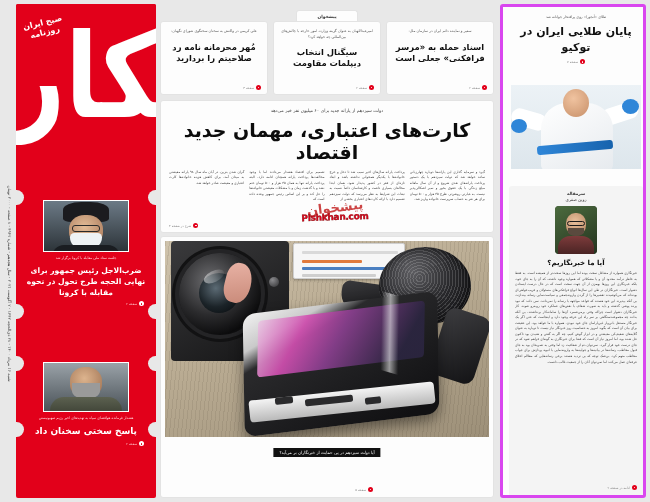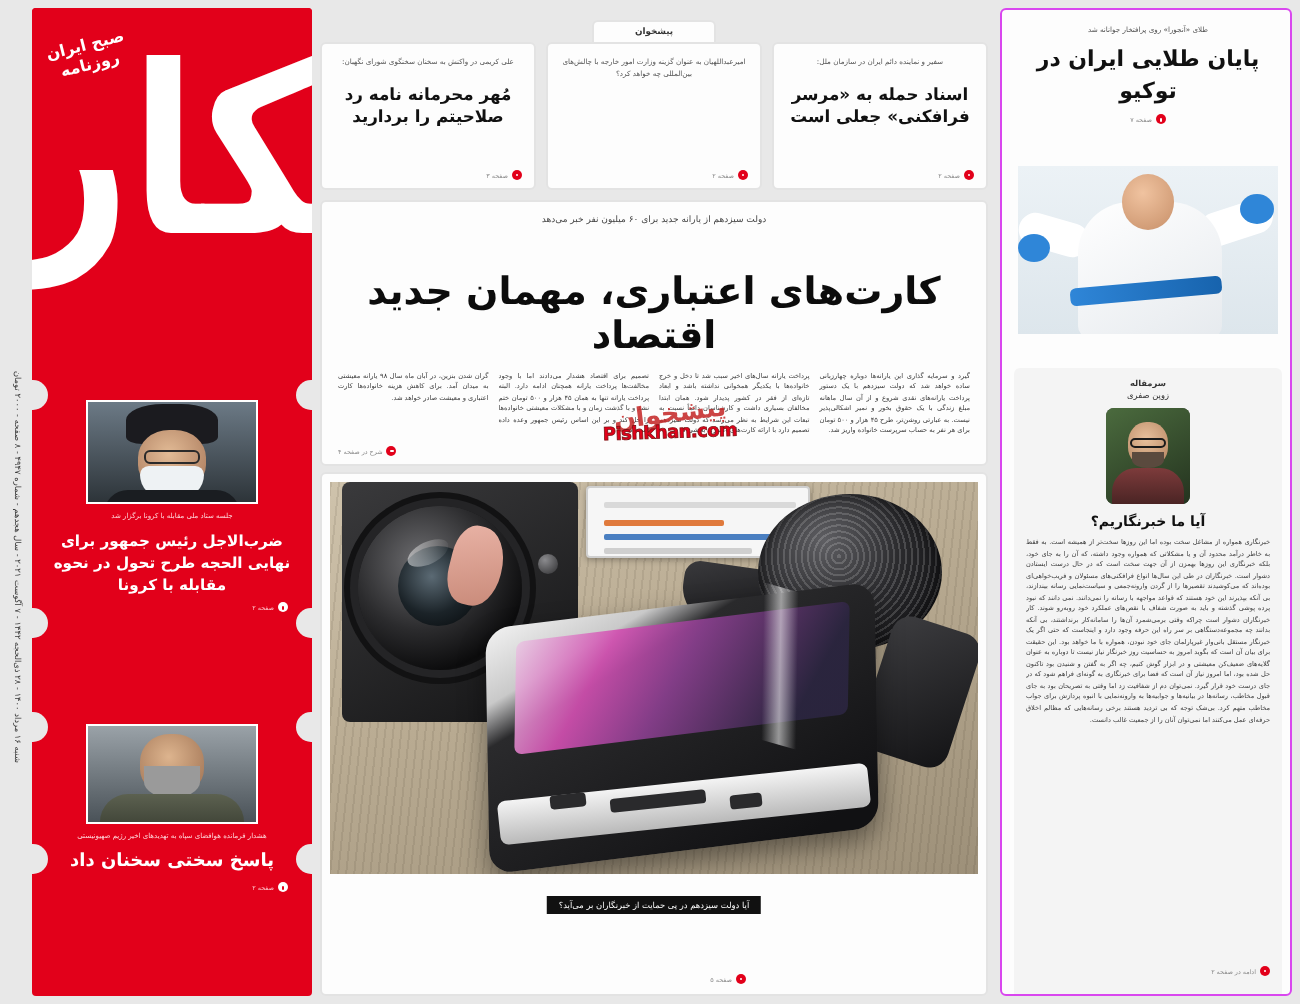--- a/index.html
+++ b/index.html
@@ -150,21 +150,21 @@
 
   #main-story {
     position: absolute; left: 160px; top: 100px;
     width: 334px; height: 133px;
     background: #fdfdfd; border: 1px solid #e3e3e3;
     border-radius: 3px; padding: 7px 8px 4px;
   }
   #main-kicker { font-size: 4.5px; color: #444; text-align: center; }
   #main-headline {
     font-size: 19px; font-weight: bold; text-align: center;
-    color: #0c0c0c; margin-top: 22px; letter-spacing: -.3px;
+    color: #0c0c0c; margin-top: 6px; letter-spacing: -.3px;
   }
   #main-body {
     margin-top: 7px;
     column-count: 4; column-gap: 5px;
     font-size: 3.35px; line-height: 1.62;
     color: #3b3b3b; text-align: justify;
     height: 62px; overflow: hidden;
     position: relative;
   }
   #watermark {
@@ -208,21 +208,21 @@
     position: absolute; left: 0; right: 0; bottom: 14px;
     text-align: center; font-size: 15px; font-weight: bold;
     color: #e2001a; z-index: 6;
   }
   #bottom-more { position: absolute; bottom: 5px; right: 120px; z-index: 6; }
 
   
   #rightcol {
     position: absolute; left: 500px; top: 4px;
     width: 146px; height: 494px;
-    background: #fdfdfd; border: 1px solid #d946ef;
+    background: #fdfdfd; border: 3px solid #d946ef;
     border-radius: 3px; overflow: hidden;
   }
   #sport-card { position: absolute; left: 8px; top: 8px; width: 130px; }
   #sport-kicker { font-size: 3.6px; color: #555; text-align: center; line-height: 1.5; }
   #sport-headline {
     font-size: 11px; font-weight: bold; text-align: center;
     color: #111; margin-top: 4px; line-height: 1.4;
   }
   #sport-more { justify-content: center; margin-top: 4px; }
   #sport-photo {
@@ -475,20 +475,21 @@
     <div class="kicker">سفیر و نماینده دائم ایران در سازمان ملل:</div>
     <div class="hl">اسناد حمله به «مرسر فرافکنی» جعلی است</div>
     <div class="more">
       <span class="dot"></span>
       <span class="txt">صفحه ۲</span>
     </div>
   </div>
 
   <div class="card teaser" id="teaser-2">
     <div class="kicker">امیرعبداللهیان به عنوان گزینه وزارت امور خارجه با چالش‌های بین‌المللی چه خواهد کرد؟</div>
+    <div class="hl">سیگنال انتخاب دیپلمات مقاومت</div>
     <div class="more">
       <span class="dot"></span>
       <span class="txt">صفحه ۲</span>
     </div>
   </div>
 
   <div class="card teaser" id="teaser-3">
     <div class="kicker">علی کریمی در واکنش به سخنان سخنگوی شورای نگهبان:</div>
     <div class="hl">مُهر محرمانه نامه رد صلاحیتم را بردارید</div>
     <div class="more">

